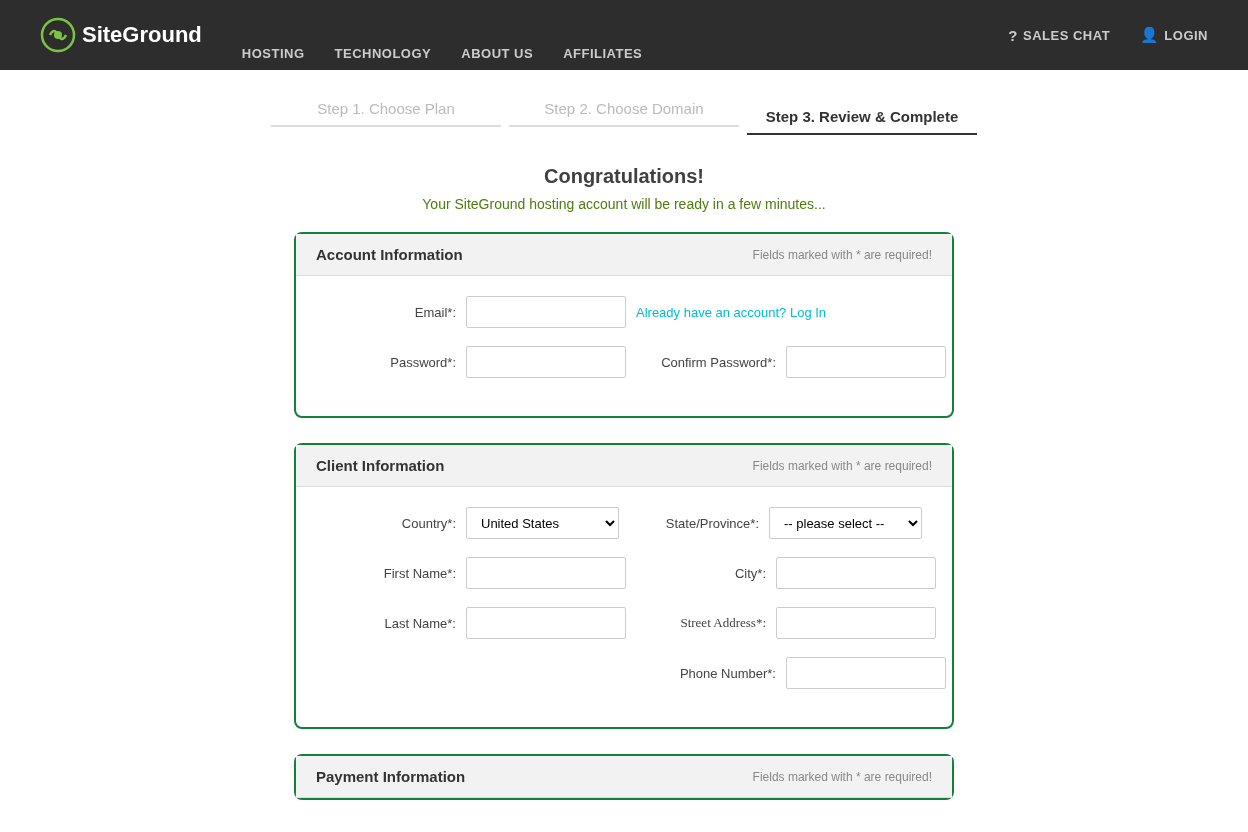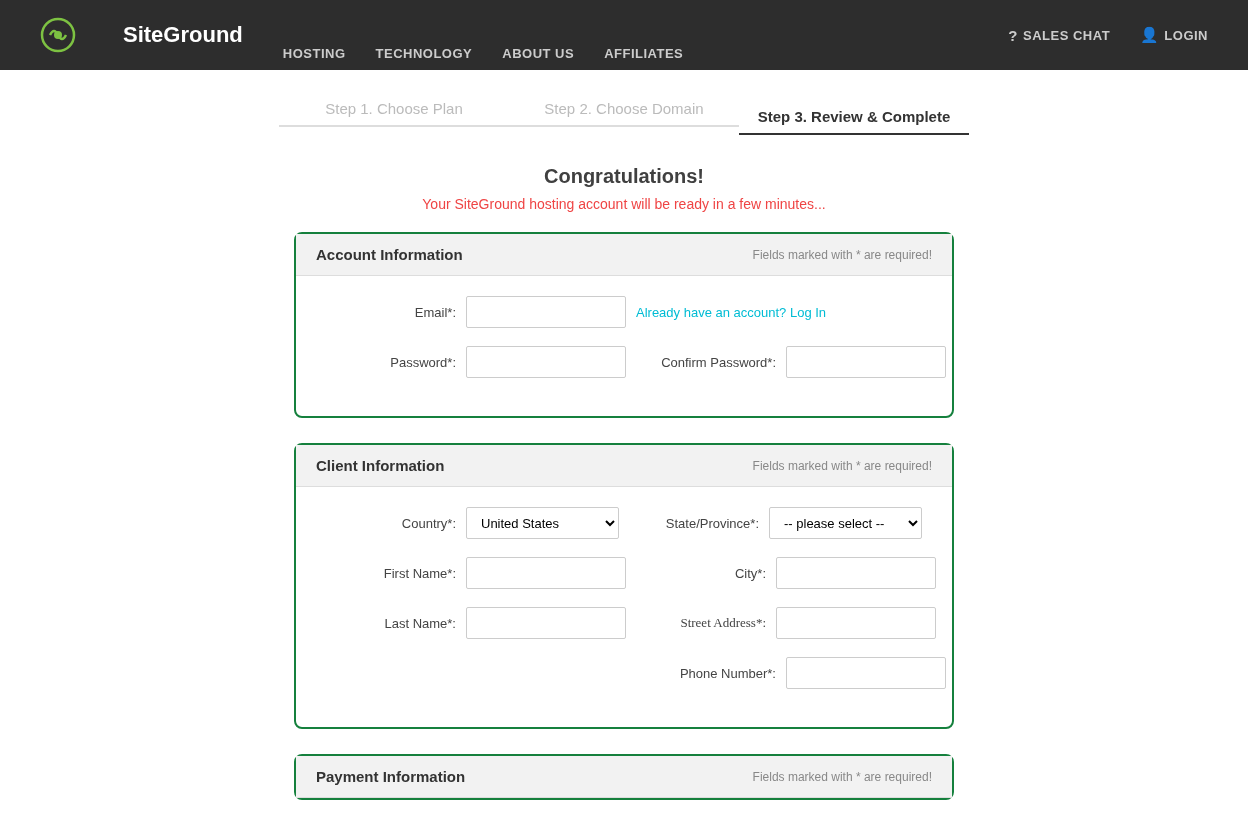--- a/index.html
+++ b/index.html
@@ -8,21 +8,21 @@
     
     nav {
       background: #2d2d2d;
       height: 70px;
       display: flex;
       align-items: center;
       padding: 0 40px;
       justify-content: space-between;
     }
     .nav-left { display: flex; align-items: center; gap: 40px; }
-    .nav-logo { display: flex; align-items: center; gap: 41px; }
+    .nav-logo { display: flex; align-items: center; }
     .logo-text { color: #fff; font-size: 22px; font-weight: bold; }
     .logo-icon { width: 36px; height: 36px; margin-right: 6px; }
     .nav-links { display: flex; gap: 30px; margin-top: 36px; }
     .nav-link {
       color: #ccc;
       text-decoration: none;
       font-size: 13px;
       font-weight: bold;
       letter-spacing: 0.5px;
       cursor: pointer;
@@ -37,21 +37,21 @@
       align-items: center;
       gap: 5px;
       letter-spacing: 0.5px;
     }
 
     
     .steps-container {
       display: flex;
       justify-content: center;
       padding: 30px 0 20px;
-      gap: 0;
+      gap: 8px;
     }
     .step {
       display: flex;
       flex-direction: column;
       align-items: center;
       width: 230px;
       position: relative;
     }
     .step-label {
       font-size: 15px;
@@ -74,21 +74,21 @@
     }
 
     
     .congrats-section { text-align: center; margin-bottom: 20px; }
     .congrats-title {
       color: #404040;
       font-size: 20px;
       font-weight: bold;
       margin-bottom: 8px;
     }
-    .congrats-subtitle { color: #ef4444; font-size: 14px; }
+    .congrats-subtitle { color: #4d7c0f; font-size: 14px; }
 
     
     .card {
       border: 2px solid #15803d;
       border-radius: 8px;
       margin-bottom: 25px;
       background: #fff;
     }
     .card-header {
       background: #f2f2f2;

